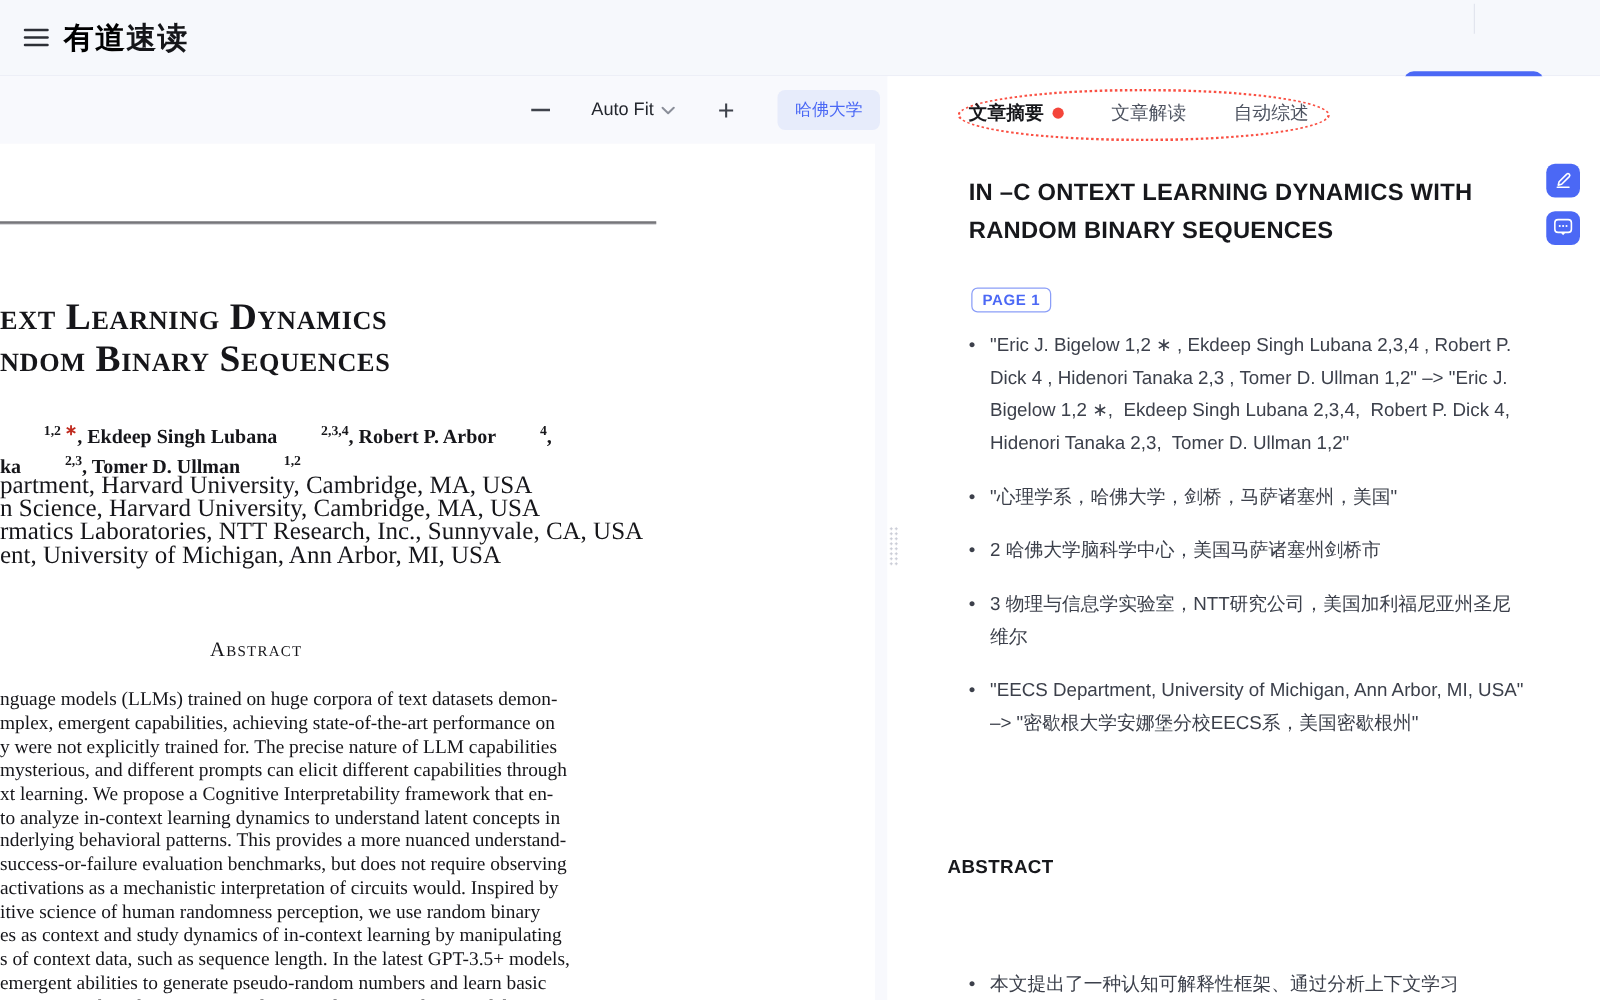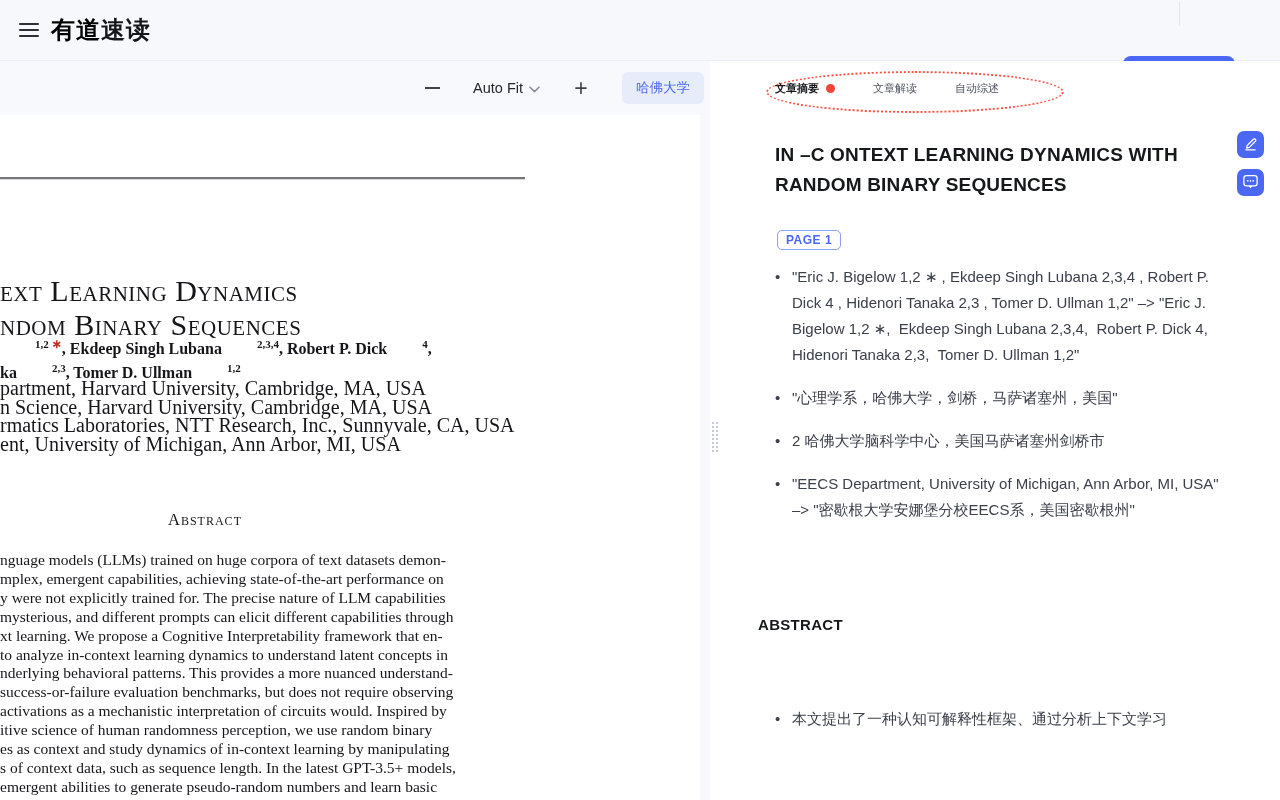--- a/index.html
+++ b/index.html
@@ -39,23 +39,23 @@
   .plus-glyph { font-size:23px; font-weight:300; line-height:1; }
   .fit-ctrl { display:flex; gap:6px; cursor:pointer;
               font-size:14.5px; color:#23262d; }
   .qa-btn { background:#e7ecfb; color:#4b68f5; font-size:13.5px; border:none;
             border-radius:6px; padding:7px 14px; cursor:pointer; white-space:nowrap; }
   .pdf-viewport { position:absolute; left:0; top:54px; width:700px; height:685px;
                   background:#fff; overflow:hidden;
                   font-family:"Liberation Serif", serif; color:#16161a; }
   .pdf-rule { position:absolute; left:0; top:62px; width:525px; height:2px;
               background:#76767a; box-shadow:0 1px 0 #d9d9dc; }
-  .pdf-title { position:absolute; left:0; top:122px; font-size:30px; font-weight:400;
+  .pdf-title { position:absolute; left:0; top:122px; font-size:30px; font-weight:700;
                font-variant:small-caps; letter-spacing:0.5px; line-height:34px;
-               white-space:pre-line;margin-top:37px; }
+               white-space:pre-line; }
   .pdf-authors { position:absolute; left:0; top:220px; font-size:16px; font-weight:700;
                  line-height:18.5px; white-space:nowrap; }
   .pdf-authors .sup { font-size:11px; vertical-align:super;padding-left:35px; }
   .pdf-authors .star { color:#c02a1e; font-size:12px; vertical-align:super; }
   .pdf-affils { position:absolute; left:0; top:264px; font-size:20px;
                 line-height:18.6px; white-space:pre-line; }
   .pdf-abs-head { position:absolute; left:0; top:395px; width:410px; text-align:center;
                   font-size:16.5px; font-variant:small-caps; letter-spacing:1px; }
   .pdf-abs-body { position:absolute; left:0; top:436px; width:478px; font-size:15.5px;
                   line-height:18.9px; white-space:pre-line; }
@@ -66,21 +66,21 @@
   .split-handle { position:absolute; left:1px; top:360px; width:8px; height:32px;
                   background-image:radial-gradient(#c7cad4 1.1px, transparent 1.1px);
                   background-size:4px 4px; }
 
   
   .right-panel { position:absolute; left:720px; top:61px; width:560px; height:739px;
                  background:#fff; }
   .tabs-oval { position:absolute; left:46px; top:10px; width:298px; height:42px;
                border:2px dotted #fa4f42; border-radius:50%; pointer-events:none; }
   .tabs { position:absolute; left:55px; top:20px; display:flex; align-items:center;
-          gap:38px; font-size:11px; }
+          gap:38px; font-size:15px; }
   .tab { color:#4e5461; cursor:pointer; display:flex; align-items:center; gap:7px;
          white-space:nowrap; }
   .tab.active { color:#17181c; font-weight:700; }
   .tab .reddot { width:9px; height:9px; border-radius:50%; background:#f4453a; }
   .sum-title { position:absolute; left:55px; top:79px; width:432px; font-size:19px;
                font-weight:700; color:#17181c; line-height:30px; letter-spacing:0.2px; }
   .page-badge { position:absolute; left:57px; top:169px; font-size:12px; font-weight:700;
                 color:#4b68f5; border:1px solid #8b9ef8; border-radius:5px;
                 padding:2px 8px; letter-spacing:0.5px; background:#fff;text-align:right; }
   .sum-list { position:absolute; left:55px; top:203px; width:448px; list-style:none; }
@@ -172,21 +172,21 @@
         <span class="plus-glyph">+</span>
       </div>
     <button class="qa-btn">哈佛大学</button>
   </div>
 
   <div class="pdf-viewport">
     <div class="pdf-rule"></div>
     <div class="pdf-title">ext Learning Dynamics
 ndom Binary Sequences</div>
     <div class="pdf-authors">
-      <div><span class="sup">1,2</span><span class="star"> ∗</span><span>,  Ekdeep Singh Lubana</span><span class="sup">2,3,4</span><span>, Robert P. Dick</span><span class="sup">4</span><span>,</span></div>
+      <div><span class="sup">1,2</span><span class="star"> ∗</span><span>,  Ekdeep Singh Lubana</span><span class="sup">2,3,4</span><span>, Robert P. Arbor</span><span class="sup">4</span><span>,</span></div>
       <div><span>ka</span><span class="sup">2,3</span><span>, Tomer D. Ullman</span><span class="sup">1,2</span></div>
     </div>
     <div class="pdf-affils">partment, Harvard University, Cambridge, MA, USA
 n Science, Harvard University, Cambridge, MA, USA
 rmatics Laboratories, NTT Research, Inc., Sunnyvale, CA, USA
 ent, University of Michigan, Ann Arbor, MI, USA</div>
     <div class="pdf-abs-head">Abstract</div>
     <div class="pdf-abs-body">nguage models (LLMs) trained on huge corpora of text datasets demon-
 mplex, emergent capabilities, achieving state-of-the-art performance on
 y were not explicitly trained for. The precise nature of LLM capabilities
@@ -223,20 +223,21 @@
     </div>
   </div>
 
   <div class="sum-title">IN –C ONTEXT LEARNING DYNAMICS WITH RANDOM BINARY SEQUENCES</div>
   <span class="page-badge">PAGE 1</span>
 
   <ul class="sum-list">
     <li>"Eric J. Bigelow 1,2 ∗ , Ekdeep Singh Lubana 2,3,4 , Robert P. Dick 4 , Hidenori Tanaka 2,3 , Tomer D. Ullman 1,2" –&gt; "Eric J. Bigelow 1,2 ∗,  Ekdeep Singh Lubana 2,3,4,  Robert P. Dick 4,  Hidenori Tanaka 2,3,  Tomer D. Ullman 1,2"</li>
     <li>"心理学系，哈佛大学，剑桥，马萨诸塞州，美国"</li>
     <li>2 哈佛大学脑科学中心，美国马萨诸塞州剑桥市</li>
+    <li>3 物理与信息学实验室，NTT研究公司，美国加利福尼亚州圣尼维尔</li>
     <li>"EECS Department, University of Michigan, Ann Arbor, MI, USA" –&gt; "密歇根大学安娜堡分校EECS系，美国密歇根州"</li>
     <li class="no-dot">
       <div class="sum-abs-head">ABSTRACT</div>
     </li>
     <li>本文提出了一种认知可解释性框架、通过分析上下文学习</li>
   </ul>
 
   <div class="fab-col">
     <button class="fab">
       <span>

